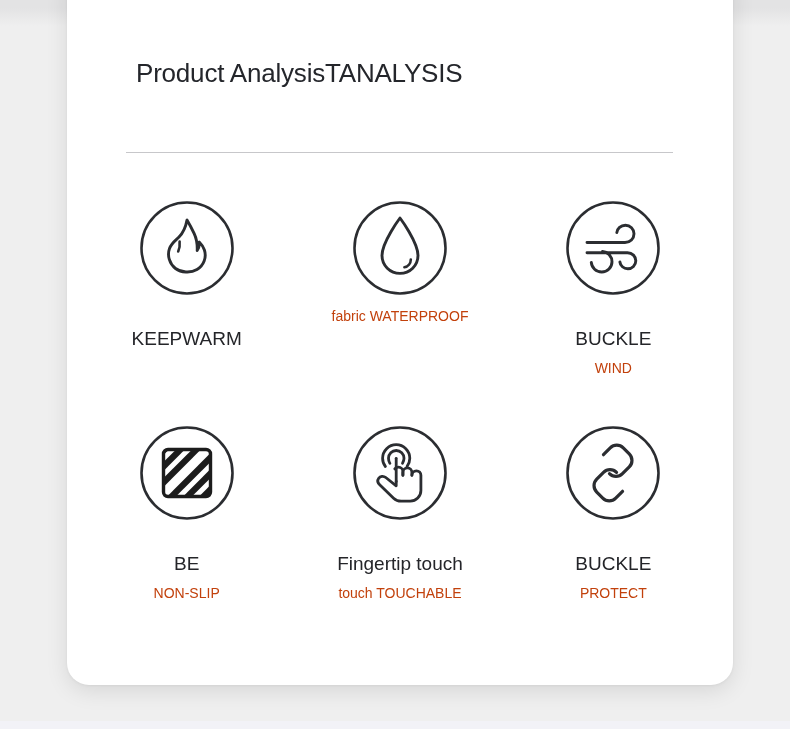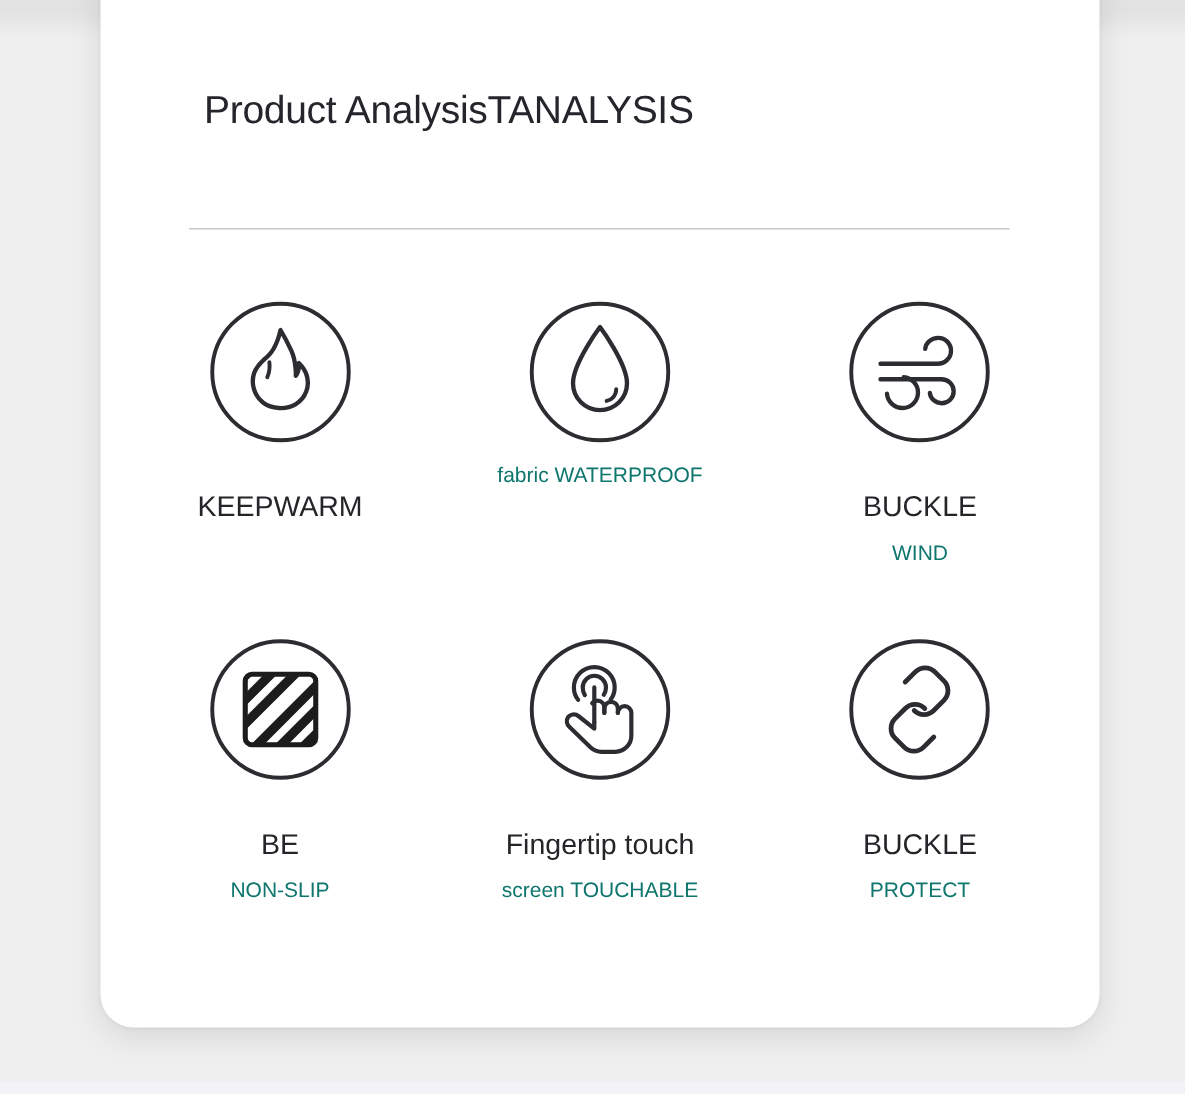--- a/index.html
+++ b/index.html
@@ -95,21 +95,21 @@
     font-size: 19px;
     color: #242529;
     font-weight: 400;
     line-height: 1;
     text-align: center;
     white-space: nowrap;
   }
   .feature-sub {
     margin-top: 13px;
     font-size: 14px;
-    color: #0f766e;
+    color: #c2410c;
     font-weight: 400;
     line-height: 1;
     text-align: left;
     white-space: nowrap;
   }
   .feature-sub:empty { margin-top: 0; }
 </style>
 </head>
 <body>
 
@@ -182,21 +182,21 @@
         <svg class="feature-icon" viewBox="0 0 96 96">
           <circle cx="48" cy="48" r="45.5" fill="none" stroke="#2b2d31" stroke-width="2.6"></circle>
           <path d="M33.4 41.5 C31.6 39.3 30.6 36.4 30.6 33.3 C30.6 25.8 36.7 19.7 44.2 19.7 C51.7 19.7 57.8 25.8 57.8 33.3 C57.8 36.3 56.8 39.1 55.1 41.3" fill="none" stroke="#2b2d31" stroke-width="2.8" stroke-linecap="round"></path>
           <path d="M37.9 38.4 C37 36.9 36.5 35.2 36.5 33.3 C36.5 29 40 25.5 44.2 25.5 C48.5 25.5 52 29 52 33.3 C52 35.1 51.4 36.8 50.5 38.2" fill="none" stroke="#2b2d31" stroke-width="2.8" stroke-linecap="round"></path>
           <path d="M44.2 33.3 L44.2 56.5" fill="none" stroke="#2b2d31" stroke-width="2.8" stroke-linecap="round"></path>
           <path d="M44.2 56.5 L44.2 60.8 L33.8 52.5 C31.4 50.6 28.2 51 26.7 53.2 C25.3 55.2 25.8 57.9 27.7 59.7 L41.6 73.2 C43.6 75.1 46.3 76.2 49.1 76.2 L58.2 76.2 C64.1 76.2 68.9 71.4 68.9 65.5 L68.9 50.3 C68.9 47.8 66.9 45.8 64.4 45.8 C61.9 45.8 59.9 47.8 59.9 50.3" fill="none" stroke="#2b2d31" stroke-width="2.8" stroke-linecap="round" stroke-linejoin="round"></path>
           <path d="M59.9 50.3 L59.9 47.4 C59.9 44.9 57.9 42.9 55.4 42.9 C52.9 42.9 50.9 44.9 50.9 47.4 L50.9 50.3" fill="none" stroke="#2b2d31" stroke-width="2.8" stroke-linecap="round" stroke-linejoin="round"></path>
           <path d="M50.9 50.3 L50.9 46.6 C50.9 44.1 48.9 42.1 46.4 42.1 C44.9 42.1 43.6 42.8 42.8 43.9" fill="none" stroke="#2b2d31" stroke-width="2.8" stroke-linecap="round" stroke-linejoin="round"></path>
         </svg>
         <div class="feature-label">Fingertip touch</div>
-        <div class="feature-sub">screen TOUCHABLE</div>
+        <div class="feature-sub">touch TOUCHABLE</div>
       </div>
 
       <div class="feature-cell">
         <svg class="feature-icon" viewBox="0 0 96 96">
           <circle cx="48" cy="48" r="45.5" fill="none" stroke="#2b2d31" stroke-width="2.6"></circle>
           <path d="M54.2 28.3 L63.8 28.3 C68.9 28.3 73 32.4 73 37.5 L73 46 C73 51.1 68.9 55.2 63.8 55.2 L54.2 55.2 C49.1 55.2 45 51.1 45 46" fill="none" stroke="#2b2d31" stroke-width="3.2" stroke-linecap="round" transform="rotate(-45 48 48)"></path>
           <path d="M41.8 67.7 L32.2 67.7 C27.1 67.7 23 63.6 23 58.5 L23 50 C23 44.9 27.1 40.8 32.2 40.8 L41.8 40.8 C46.9 40.8 51 44.9 51 50" fill="none" stroke="#2b2d31" stroke-width="3.2" stroke-linecap="round" transform="rotate(-45 48 48)"></path>
         </svg>
         <div class="feature-label">BUCKLE</div>
         <div class="feature-sub">PROTECT</div>

